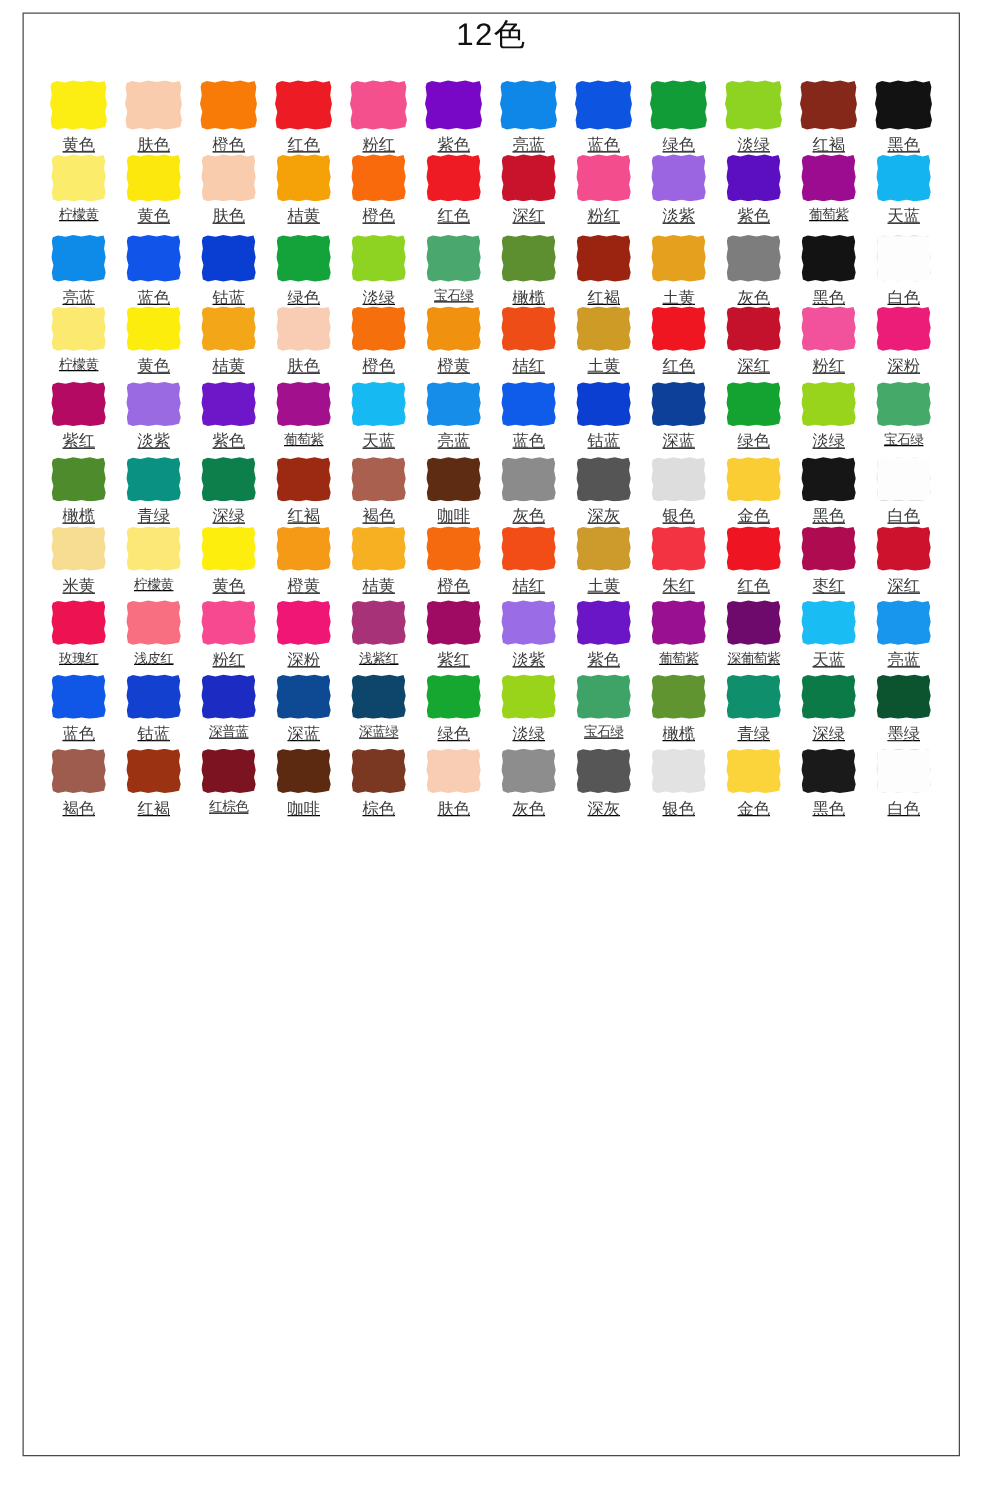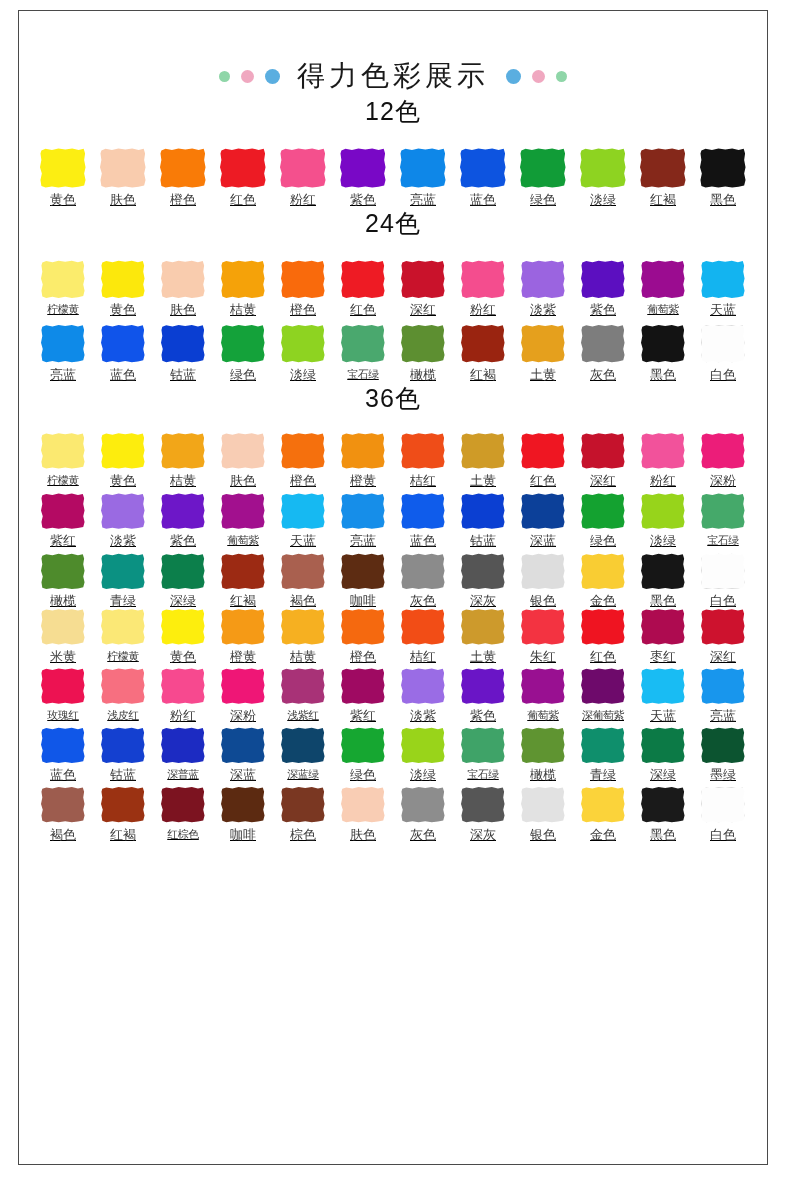--- a/index.html
+++ b/index.html
@@ -103,29 +103,20 @@
   .sec-36 .section-heading, .sec-48 .section-heading { margin-bottom: 18px; }
   .sec-24 .swatch-row + .swatch-row { margin-top: 7px; }
   .sec-36 .swatch-row + .swatch-row { margin-top: 5px; }
   .sec-48 .swatch-row + .swatch-row { margin-top: 4px; text-align: center; }
 </style>
 </head>
 <body>
 
 <div id="page">
 
-  <div class="title-row">
-    <span class="dot" style="width:11px;height:11px;background:#8fd6a8;"></span>
-    <span class="dot" style="width:13px;height:13px;background:#f0a8c0;"></span>
-    <span class="dot" style="width:15px;height:15px;background:#5aaee0;"></span>
-    <span class="title-text">得力色彩展示</span>
-    <span class="dot" style="width:15px;height:15px;background:#5aaee0;"></span>
-    <span class="dot" style="width:13px;height:13px;background:#f0a8c0;"></span>
-    <span class="dot" style="width:11px;height:11px;background:#8fd6a8;"></span>
-  </div>
 
   <div id="sections-host">
       <div class="section sec-12">
         <div class="section-heading">12色</div>
         <div class="swatch-grid">
           <div class="swatch-row">
             <div class="swatch-cell">
               <div class="swatch" style="background: rgb(252, 238, 18);"></div>
               <div class="swatch-label">黄色</div>
             </div>
@@ -170,21 +161,20 @@
               <div class="swatch-label">红褐</div>
             </div>
             <div class="swatch-cell">
               <div class="swatch" style="background: rgb(18, 18, 18);"></div>
               <div class="swatch-label">黑色</div>
             </div>
           </div>
         </div>
       </div>
       <div class="section sec-24">
-        <div class="section-heading">24色</div>
         <div class="swatch-grid">
           <div class="swatch-row">
             <div class="swatch-cell">
               <div class="swatch" style="background: rgb(251, 236, 108);"></div>
               <div class="swatch-label tiny">柠檬黄</div>
             </div>
             <div class="swatch-cell">
               <div class="swatch" style="background: rgb(252, 232, 12);"></div>
               <div class="swatch-label">黄色</div>
             </div>
@@ -275,21 +265,20 @@
               <div class="swatch-label">黑色</div>
             </div>
             <div class="swatch-cell">
               <div class="swatch is-white" style="background: rgb(253, 253, 253); box-shadow: rgb(220, 220, 220) 0px 0px 0px 1px inset;"></div>
               <div class="swatch-label">白色</div>
             </div>
           </div>
         </div>
       </div>
       <div class="section sec-36">
-        <div class="section-heading">36色</div>
         <div class="swatch-grid">
           <div class="swatch-row">
             <div class="swatch-cell">
               <div class="swatch" style="background: rgb(251, 233, 112);"></div>
               <div class="swatch-label tiny">柠檬黄</div>
             </div>
             <div class="swatch-cell">
               <div class="swatch" style="background: rgb(253, 237, 13);"></div>
               <div class="swatch-label">黄色</div>
             </div>

